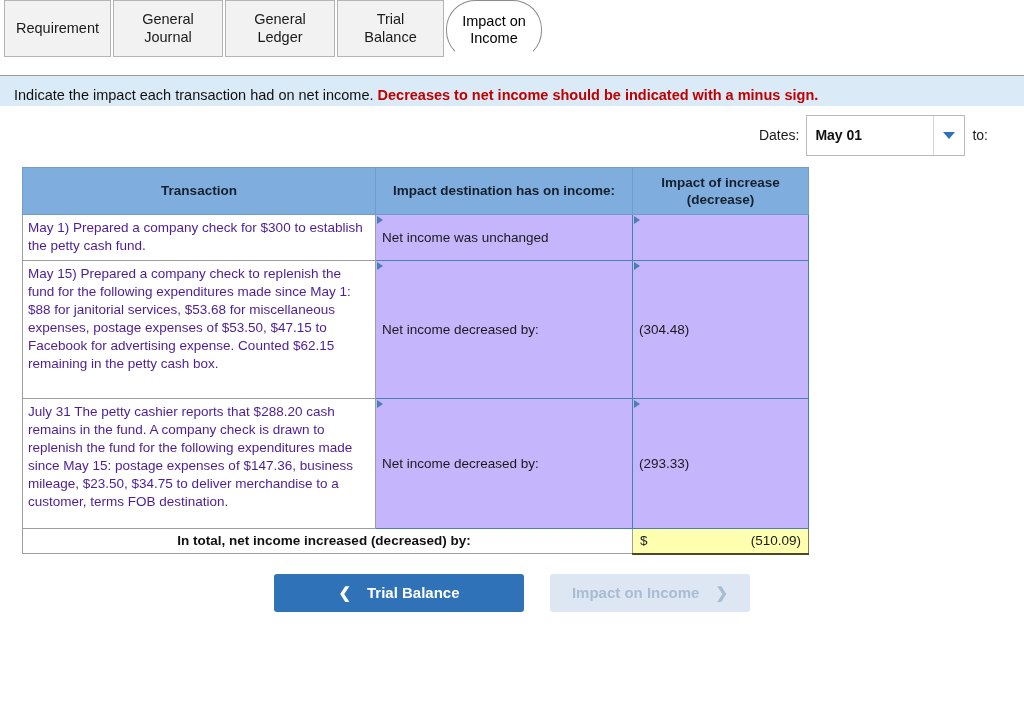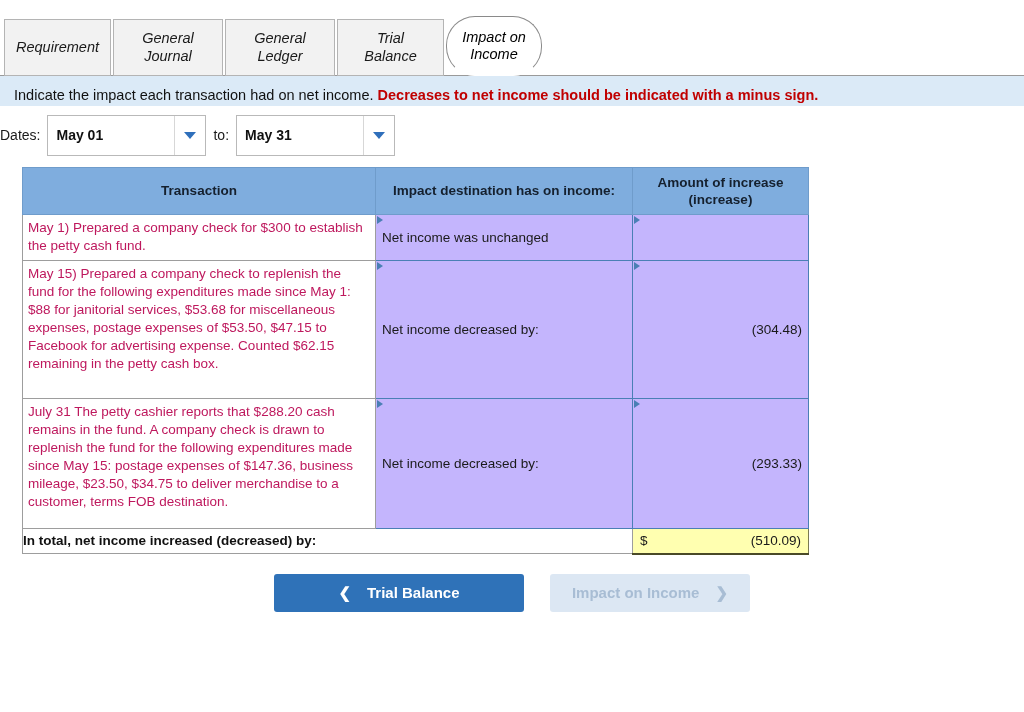--- a/index.html
+++ b/index.html
@@ -15,23 +15,22 @@
     color: #1a1a1a;
     overflow: hidden;
   }
 
   
   .tabstrip {
     position: relative;
     height: 76px;
     box-sizing: border-box;
     display: flex;
-    align-items: flex-end;
+    align-items: flex-start;
     padding-left: 4px;
-    font-style: italic;
   }
   .tabstrip::after {
     content: "";
     position: absolute;
     left: 0; right: 0; bottom: 0;
     height: 1px;
     background: #9a9a9a;
   }
   .tab {
     position: relative;
@@ -75,20 +74,21 @@
   }
   .instructions .warn {
     color: #c00000;
     font-weight: bold;
   }
 
   
   .dates-row {
     display: flex;
     align-items: center;
+    justify-content: flex-end;
     gap: 7px;
     padding: 9px 36px 8px 0;
     font-size: 14px;
   }
   .dates-label { color: #1a1a1a; }
   .select {
     display: flex;
     align-items: stretch;
     border: 1px solid #b9b9b9;
     background: #ffffff;
@@ -144,21 +144,21 @@
     padding: 6px 6px;
     line-height: 1.28;
   }
 
   td.desc {
     border: 1px solid #9d9d9d;
     padding: 4px 5px 5px 5px;
     font-size: 13.5px;
     line-height: 1.33;
     vertical-align: top;
-    color: #be185d;
+    color: #4c1d95;
     background: #ffffff;
   }
 
   td.inp {
     border: 1px solid #4a7fb5;
     background: #c4b5fd;
     position: relative;
     padding: 0 6px;
     font-size: 13.5px;
     color: #1a1a1a;
@@ -166,25 +166,25 @@
   }
   td.inp::before {
     content: "";
     position: absolute;
     left: 1px; top: 1px;
     width: 0; height: 0;
     border-left: 6px solid #4a7fb5;
     border-top: 4px solid transparent;
     border-bottom: 4px solid transparent;
   }
-  td.inp.num { text-align: right; }
+  td.inp.num { text-align: left; }
 
   td.total-label {
     border: 1px solid #9d9d9d;
-    text-align: left;
+    text-align: center;
     font-weight: bold;
     font-size: 13.5px;
     padding: 4px 7px 5px 0;
     background: #ffffff;
     color: #111;
   }
   td.total-val {
     border: 1px solid #7a7a52;
     border-bottom: 2px solid #4a4a28;
     background: #ffffb0;
@@ -253,40 +253,34 @@
 
 <div class="dates-row">
   <span class="dates-label">Dates:</span>
   <div class="select">
     <div class="val">May 01</div>
     <div class="arrowbox">
       <span class="caret"></span>
     </div>
   </div>
   <span class="dates-label">to:</span>
-  <div class="select">
-    <div class="val">May 31</div>
-    <div class="arrowbox">
-      <span class="caret"></span>
-    </div>
-  </div>
 </div>
 
 <div class="sheet-wrap">
 <table class="sheet">
   <colgroup>
         <col class="c1">
         <col class="c2">
         <col class="c3">
       </colgroup>
   <thead>
     <tr>
       <th class="hdr">Transaction</th>
       <th class="hdr">Impact destination has on income:</th>
-      <th class="hdr">Amount of increase (increase)</th>
+      <th class="hdr">Impact of increase (decrease)</th>
     </tr>
   </thead>
   <tbody>
     <tr style="height:42px">
       <td class="desc">May 1) Prepared a company check for $300 to establish the petty cash fund.</td>
       <td class="inp">Net income was unchanged</td>
       <td class="inp num"></td>
     </tr>
     <tr style="height:138px">
       <td class="desc">May 15) Prepared a company check to replenish the fund for the following expenditures made since May 1: $88 for janitorial services, $53.68 for miscellaneous expenses, postage expenses of $53.50, $47.15 to Facebook for advertising expense. Counted $62.15 remaining in the petty cash box.</td>

